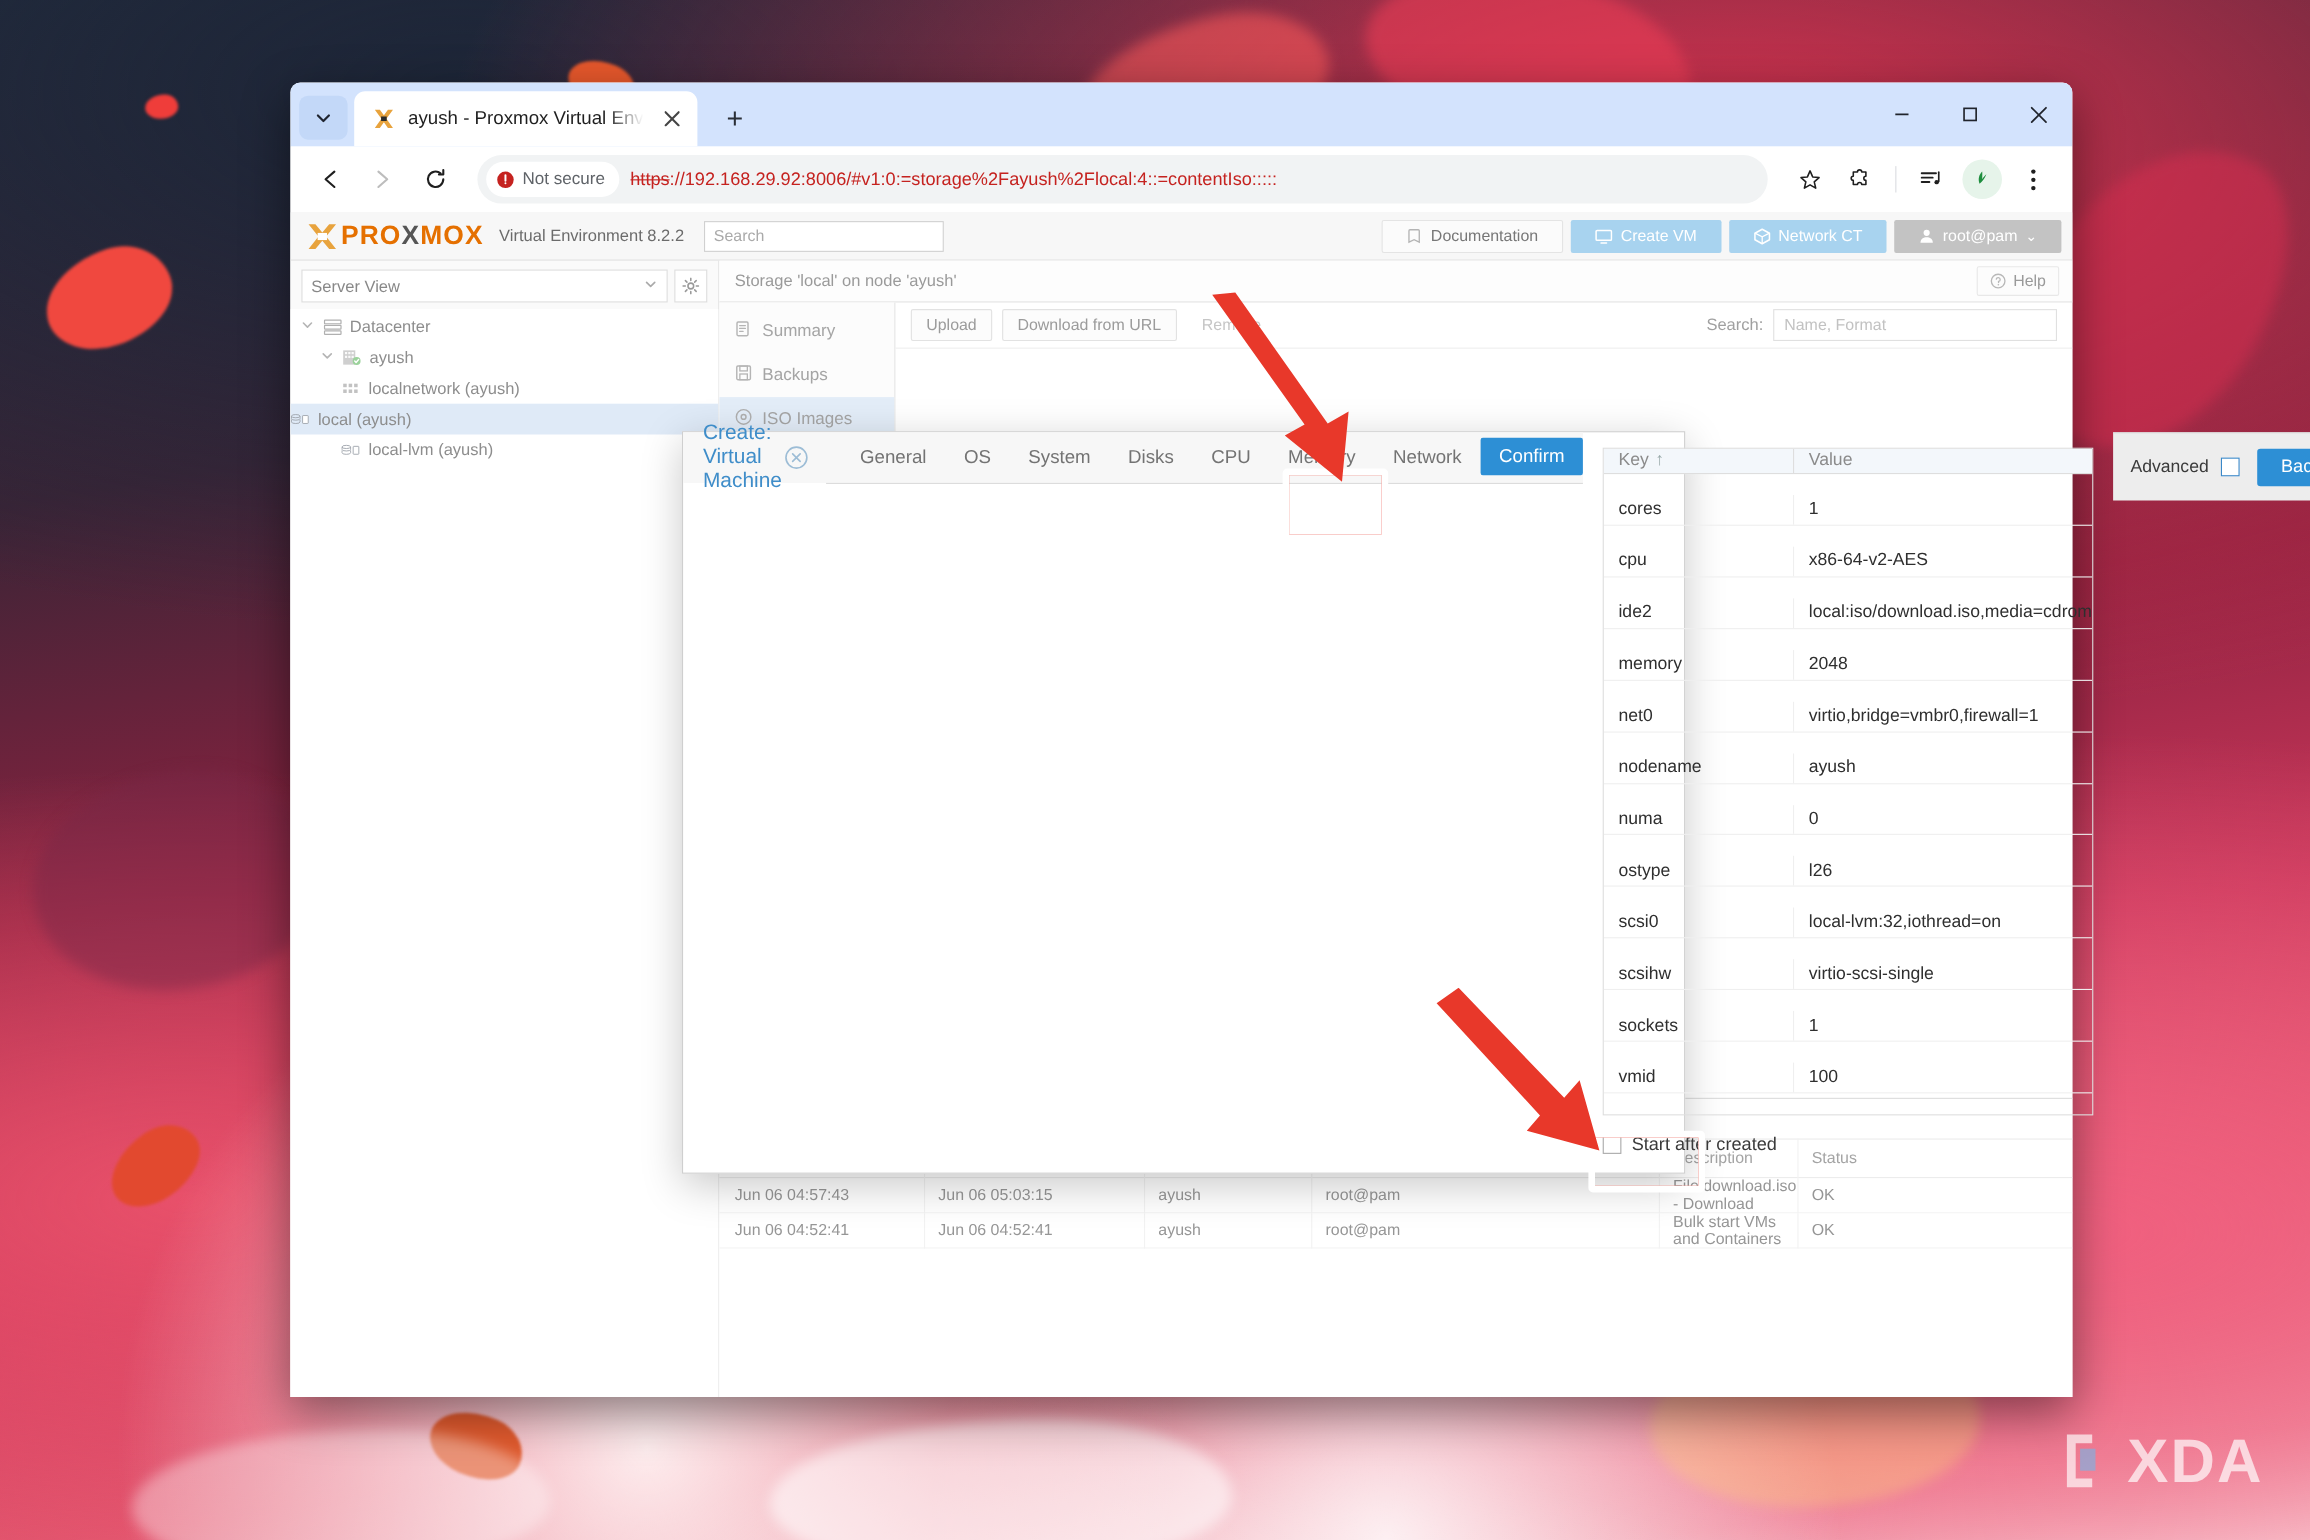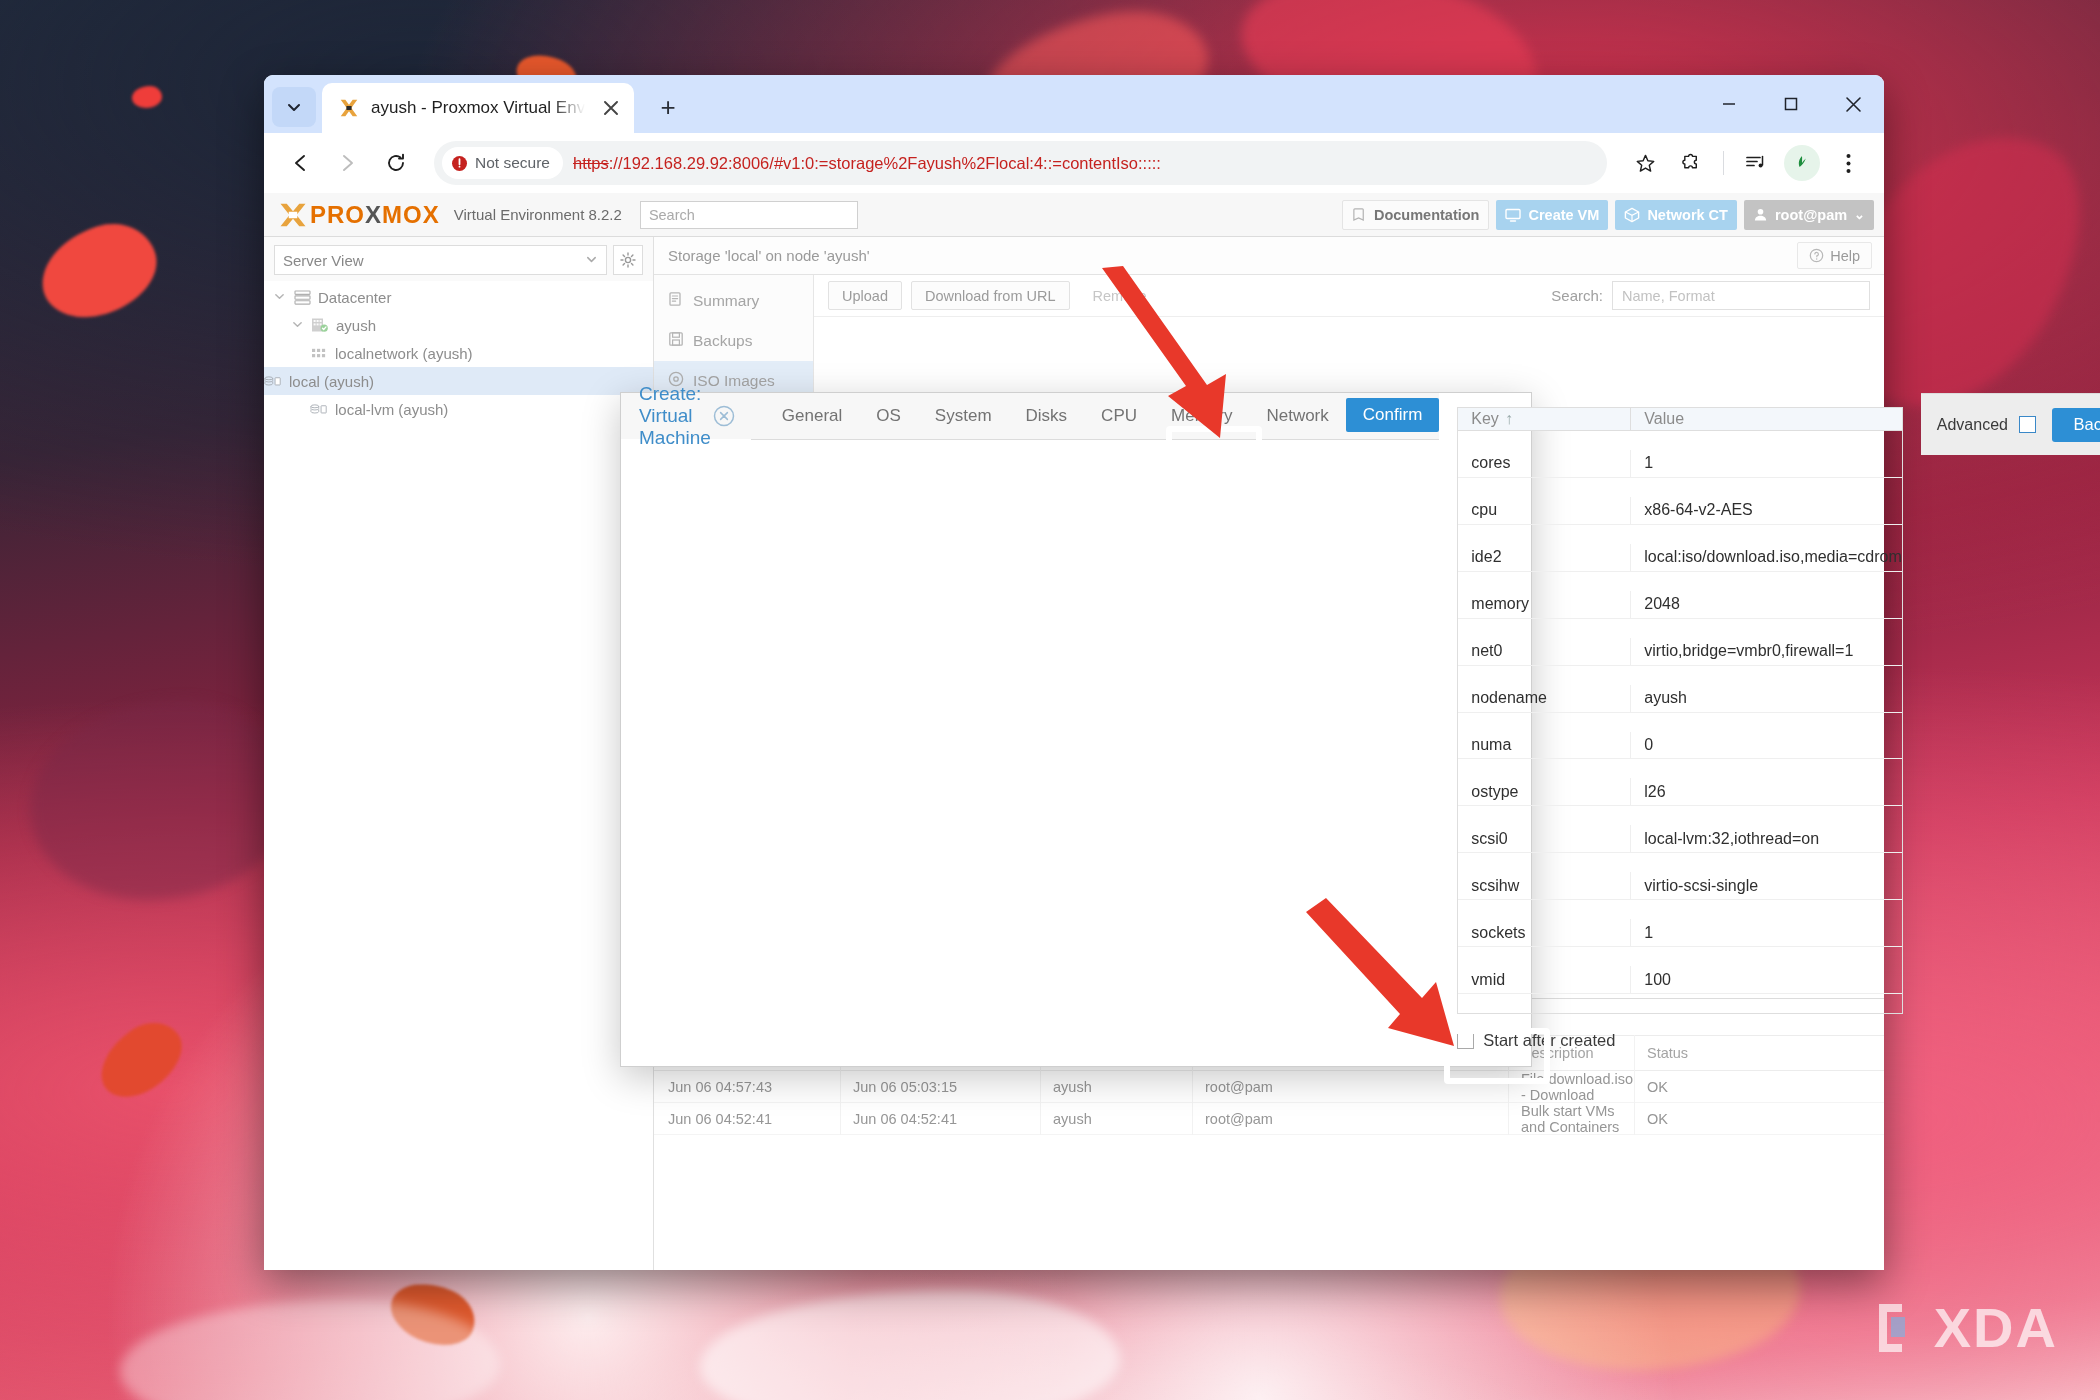--- a/index.html
+++ b/index.html
@@ -100,22 +100,22 @@
                 padding: 0 10px 0 14px; border-bottom: 1px solid #dcdcdc; gap: 10px; }
   #pve-logo { display: flex; align-items: center; gap: 2px; }
   #pve-logo .wordmark { font-size: 24px; font-weight: bold; letter-spacing: 1px;
                         color: #e57000; font-family: "Liberation Sans", sans-serif; }
   #pve-logo .wordmark b { color: #555; }
   #pve-version { font-size: 15px; color: #6b6b6b; margin-left: 4px; }
   #pve-search { width: 218px; height: 28px; border: 1px solid #d0d0d0; background: #fff;
                 display: flex; align-items: center; padding: 0 8px; margin-left: 8px; }
   #pve-search span { font-size: 14.5px; color: #aaa; }
   #pve-header-right { margin-left: auto; display: flex; align-items: center; gap: 7px; }
-  .hdr-btn { height: 30px; display: flex; align-items: center; gap: 7px; padding: 0 9px;
-             font-size: 14.5px; border-radius: 2px; font-weight: bold; }
+  .hdr-btn { height: 30px; display: flex; align-items: center; gap: 7px; padding: 0 22px;
+             font-size: 14.5px; border-radius: 2px; }
   .hdr-btn.plain { background: #fbfbfb; color: #777; border: 1px solid #e4e4e4; }
   .hdr-btn.blue { background: #a8d3ef; color: #fff; }
   .hdr-btn.gray { background: #c3c3c3; color: #fff; }
 
   #pve-body { flex: 1; display: flex; min-height: 0; }
 
   
   #pve-sidebar { width: 390px; background: #fafafa; display: flex; flex-direction: column;
                  border-right: 1px solid #e0e0e0; }
   #server-view-bar { display: flex; align-items: center; gap: 6px; padding: 8px 10px 6px 10px; }

